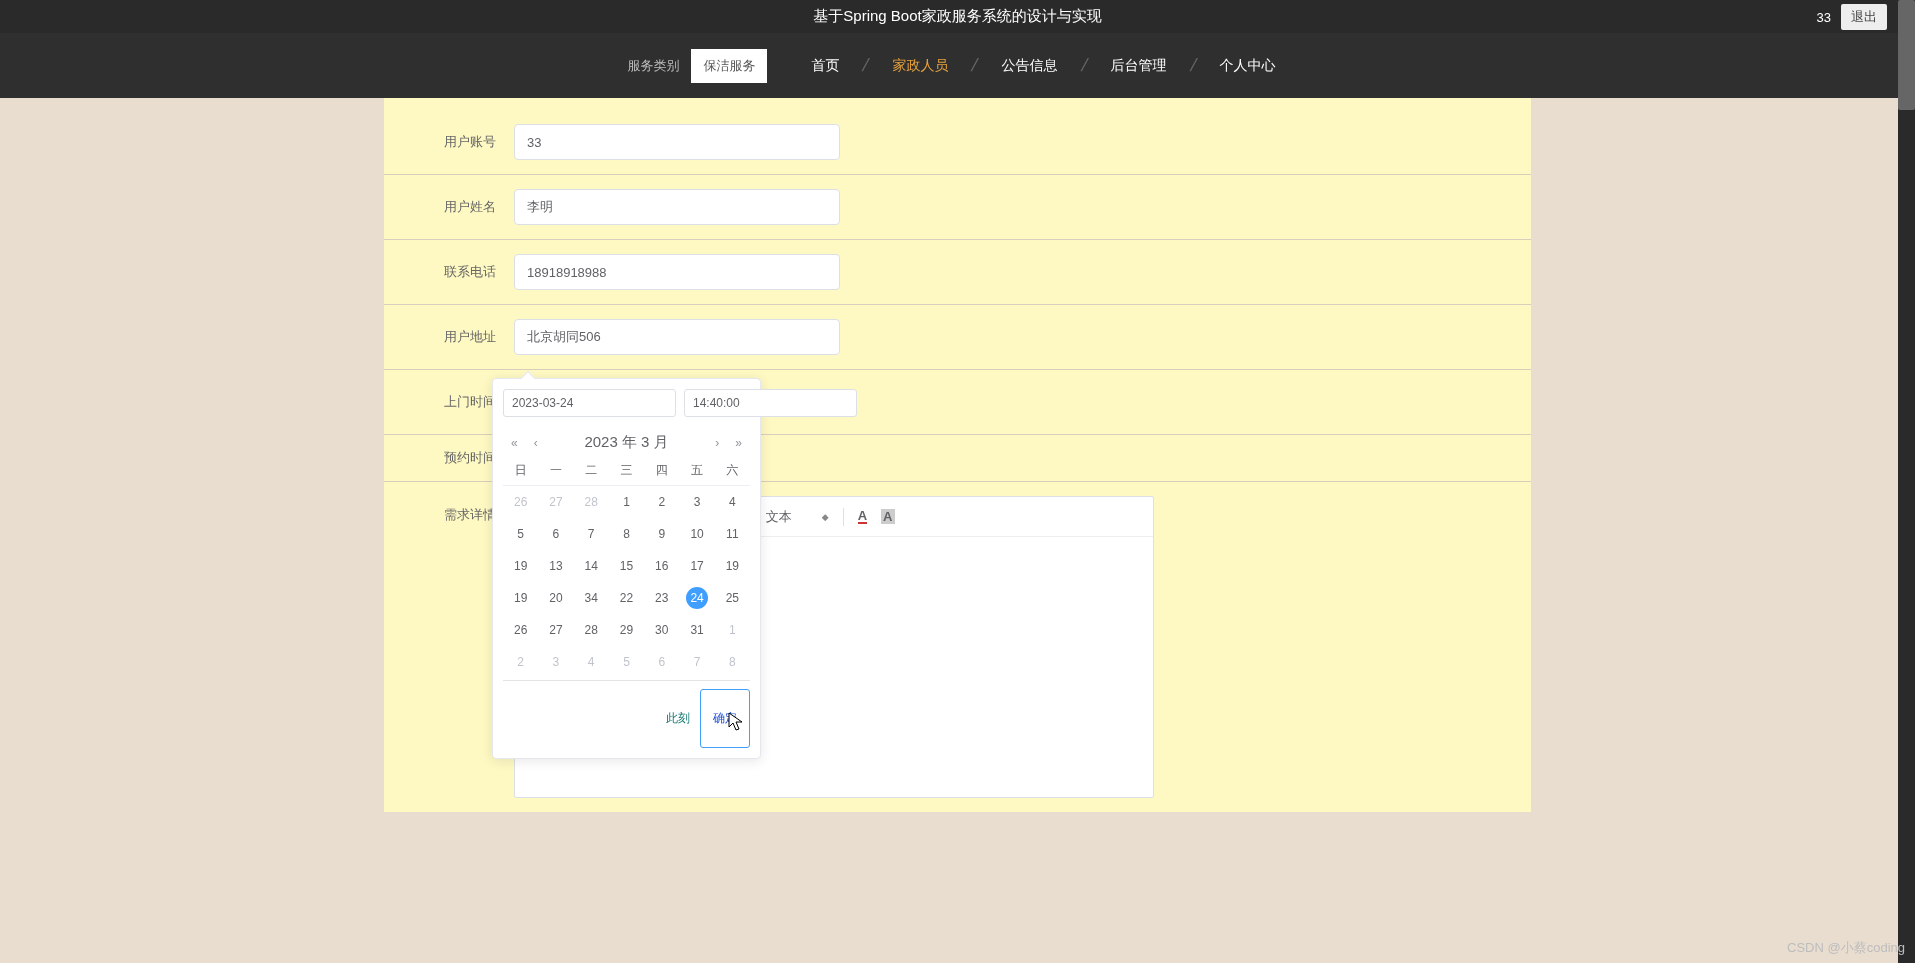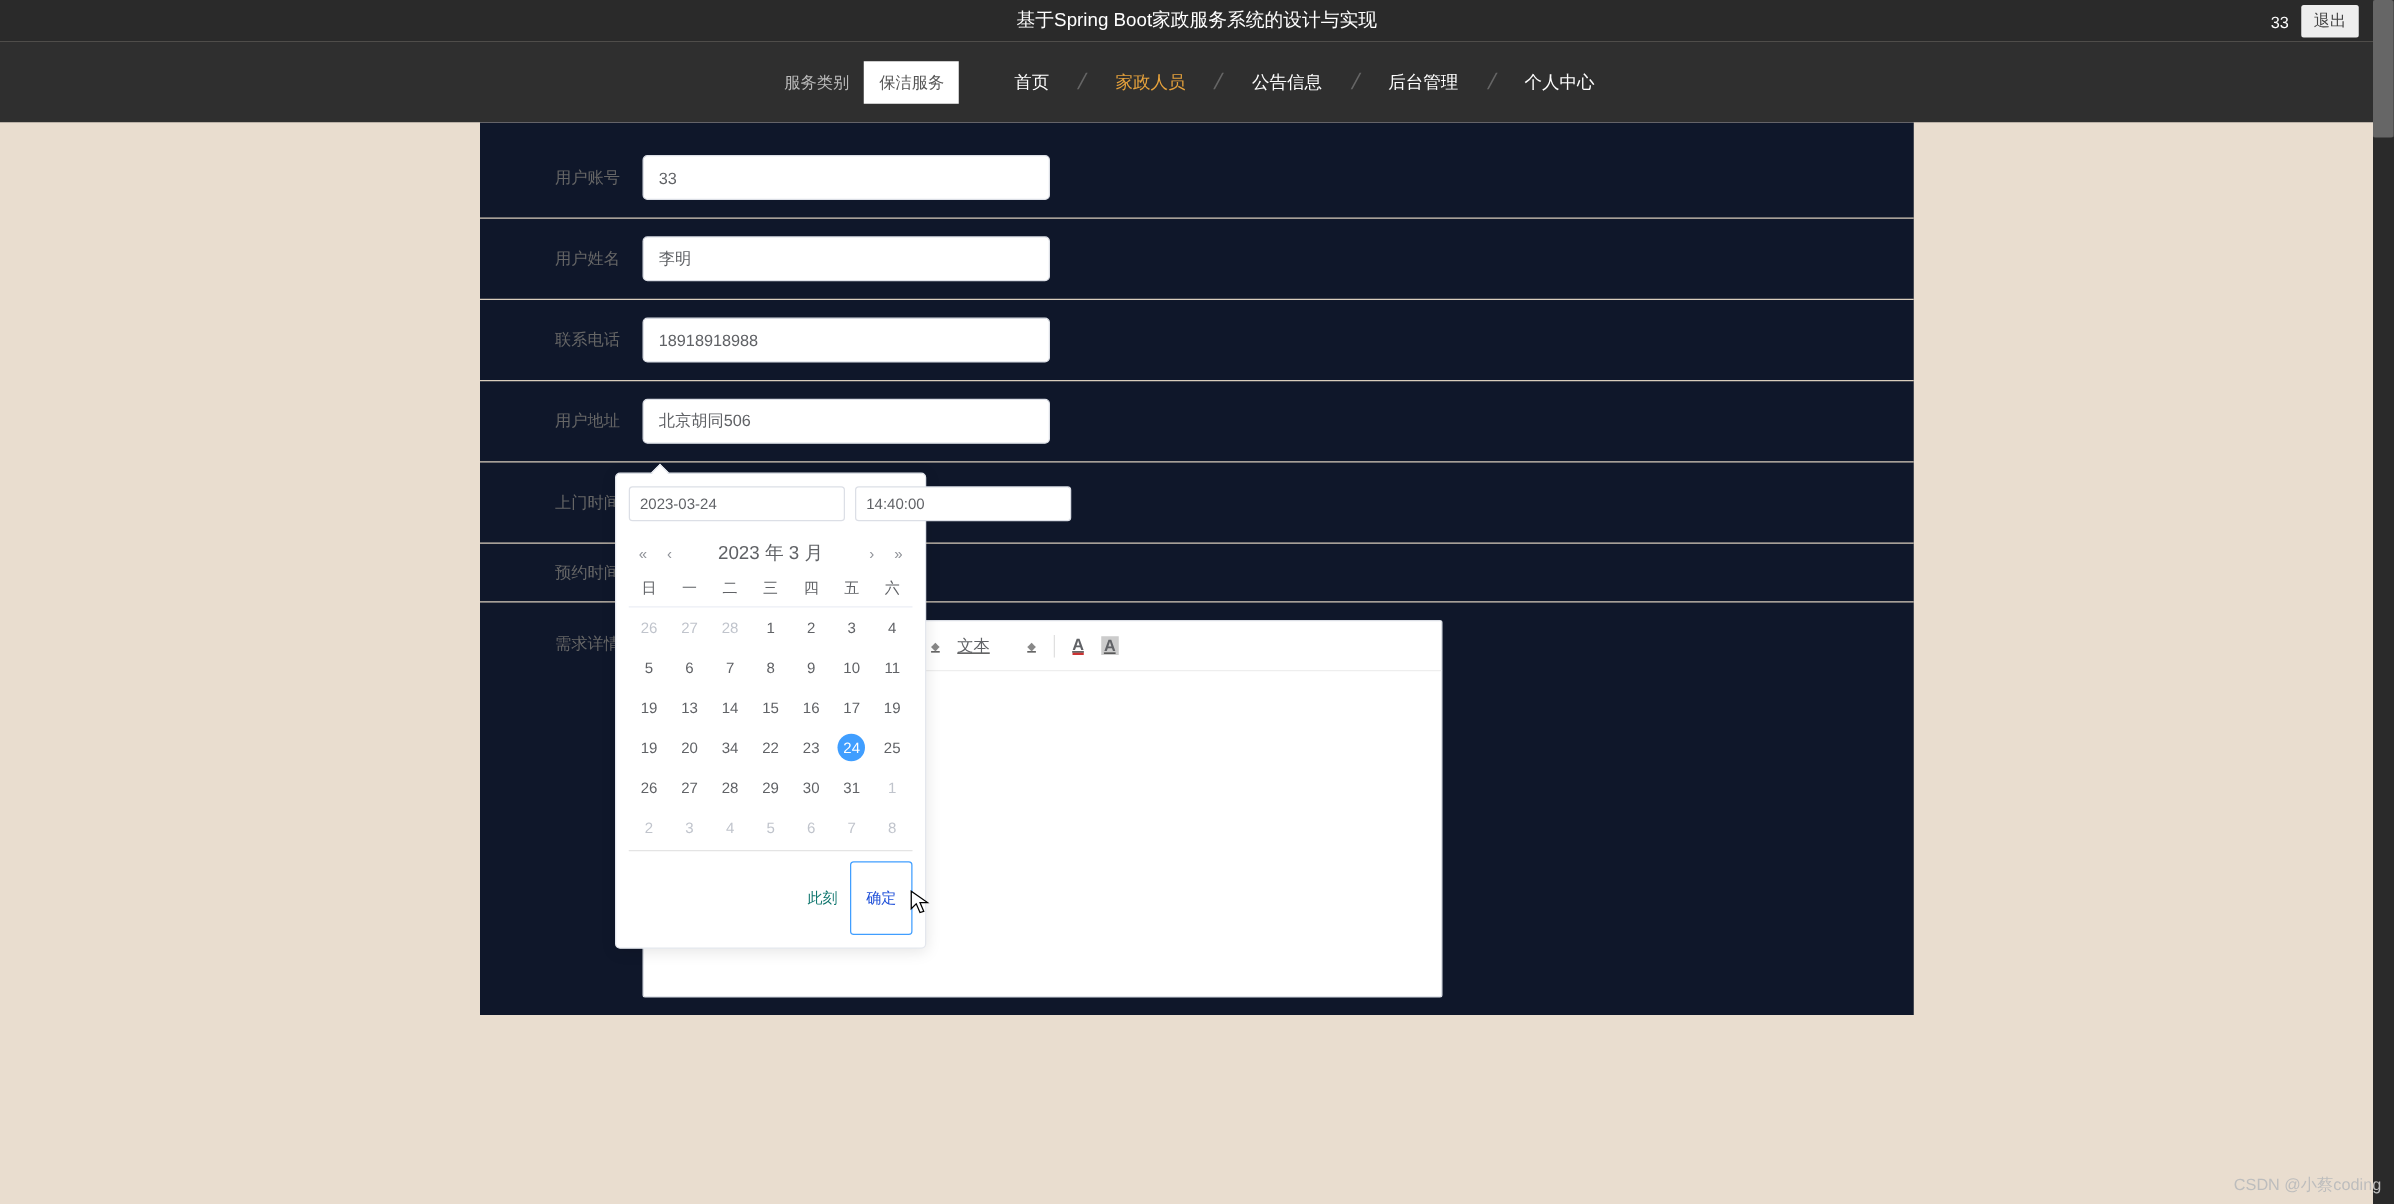--- a/index.html
+++ b/index.html
@@ -10,49 +10,49 @@
   .logout-btn { background: #eee; color: #444; border: none; padding: 4px 10px; font-size: 13px; cursor: pointer; border-radius: 2px; }
   .navbar { background: #2f2f2f; height: 65px; display: flex; align-items: center; justify-content: center; }
   .nav-inner { display: flex; align-items: center; }
   .category-label { color: #bbb; font-size: 13px; padding: 0 12px; }
   .category-select { background: #fff; color: #555; padding: 8px 12px; font-size: 13px; }
   .nav-links { display: flex; align-items: center; margin-left: 20px; }
   .nav-item { color: #fff; font-size: 14px; padding: 0 24px; cursor: pointer; position: relative; }
   .nav-item.active { color: #e6a23c; }
   .nav-sep { color: #666; font-size: 18px; transform: skewX(-15deg); }
   .content { background: #e9ddcf; padding: 0; min-height: calc(100vh - 98px); }
-  .form-area { max-width: 1147px; margin: 0 auto; background: #0f172a; padding-top: 12px; }
+  .form-area { max-width: 1147px; margin: 0 auto; background: #fef9c3; padding-top: 12px; }
   .form-row { display: flex; align-items: center; border-bottom: 1px solid #d9cdbc; padding: 14px 0; }
   .form-row.no-border { border-bottom: none; }
   .form-label { width: 90px; text-align: right; color: #666; font-size: 13px; margin-right: 18px; margin-left: 22px; }
   .text-input { width: 326px; height: 36px; border: 1px solid #dcdfe6; border-radius: 4px; padding: 0 12px; font-size: 13px; color: #606266; background: #fff; }
   .date-input-wrap { width: 162px; height: 36px; border: 1px solid #dcdfe6; border-radius: 4px; background: #fff; display: flex; align-items: center; padding: 0 10px; gap: 6px; }
   .clock-icon { width: 14px; height: 14px; flex-shrink: 0; }
   .date-input { border: none; outline: none; font-size: 13px; color: #606266; width: 100%; background: transparent; }
   .right-scrollbar { position: fixed; right: 0; top: 0; width: 17px; height: 100%; background: #2a2a2a; }
   .scrollthumb { position: absolute; top: 0; width: 100%; height: 110px; background: #666; border-radius: 2px; }
 
-  .picker { position: absolute; left: 492px; top: 378px; width: 249px; background: #fff; border: 1px solid #e4e7ed; box-shadow: 0 2px 12px rgba(0,0,0,0.1); border-radius: 4px; padding: 10px; z-index: 100; }
+  .picker { position: absolute; left: 492px; top: 378px; width: 269px; background: #fff; border: 1px solid #e4e7ed; box-shadow: 0 2px 12px rgba(0,0,0,0.1); border-radius: 4px; padding: 10px; z-index: 100; }
   .picker-arrow { position: absolute; top: -6px; left: 30px; width: 10px; height: 10px; background: #fff; border-left: 1px solid #e4e7ed; border-top: 1px solid #e4e7ed; transform: rotate(45deg); }
   .picker-inputs { display: flex; gap: 8px; margin-bottom: 10px; }
   .picker-input { flex: 1; height: 28px; border: 1px solid #dcdfe6; border-radius: 3px; padding: 0 8px; font-size: 12px; color: #606266; }
   .picker-header { display: flex; align-items: center; justify-content: space-between; padding: 6px 4px 10px; }
   .picker-title { color: #606266; font-size: 15px; }
   .picker-nav-btn { color: #909399; cursor: pointer; font-size: 12px; padding: 0 4px; user-select: none; }
   .picker-nav-group { display: flex; gap: 8px; }
   .weekdays { display: grid; grid-template-columns: repeat(7, 1fr); text-align: center; font-size: 12px; color: #606266; padding-bottom: 6px; border-bottom: 1px solid #ebeef5; }
   .days { display: grid; grid-template-columns: repeat(7, 1fr); text-align: left; }
   .day { font-size: 12px; color: #606266; height: 32px; display: flex; align-items: center; justify-content: center; cursor: pointer; }
   .day.other { color: #c0c4cc; }
   .day.selected span { background: #409eff; color: #fff; border-radius: 50%; width: 22px; height: 22px; display: inline-flex; align-items: center; justify-content: center; }
   .picker-footer { display: flex; justify-content: flex-end; gap: 10px; padding-top: 8px; border-top: 1px solid #e4e4e4; margin-top: 2px; align-items: center; }
   .link-btn { color: #0f766e; font-size: 12px; cursor: pointer; }
   .confirm-btn { border: 1px solid #409eff; color: #1d4ed8; background: #fff; font-size: 12px; padding: 20px 12px; border-radius: 3px; cursor: pointer; }
 
-  .editor-box { width: 640px; background: #fff; border: 1px solid #dcdfe6; border-radius: 2px; text-decoration: underline; }
+  .editor-box { width: 640px; background: #fff; border: 1px solid #dcdfe6; border-radius: 2px; }
   .editor-toolbar { display: flex; align-items: center; gap: 14px; padding: 8px 12px; border-bottom: 1px solid #eee; height: 40px; color: #606266; font-size: 13px; }
   .tb-sep { width: 1px; height: 18px; background: #e0e0e0; }
   .tb-select { display: flex; align-items: center; gap: 30px; cursor: pointer; }
   .tb-caret { font-size: 9px; color: #888; }
   .tb-ico { cursor: pointer; display: inline-flex; align-items: center; justify-content: center; }
   .editor-body { min-height: 260px; }
   .watermark { position: fixed; right: 10px; bottom: 6px; color: #bdbdbd; font-size: 13px; }
   .cursor { position: absolute; left: 728px; top: 712px; width: 16px; height: 20px; z-index: 200; pointer-events: none; }
 </style>
 </head>

